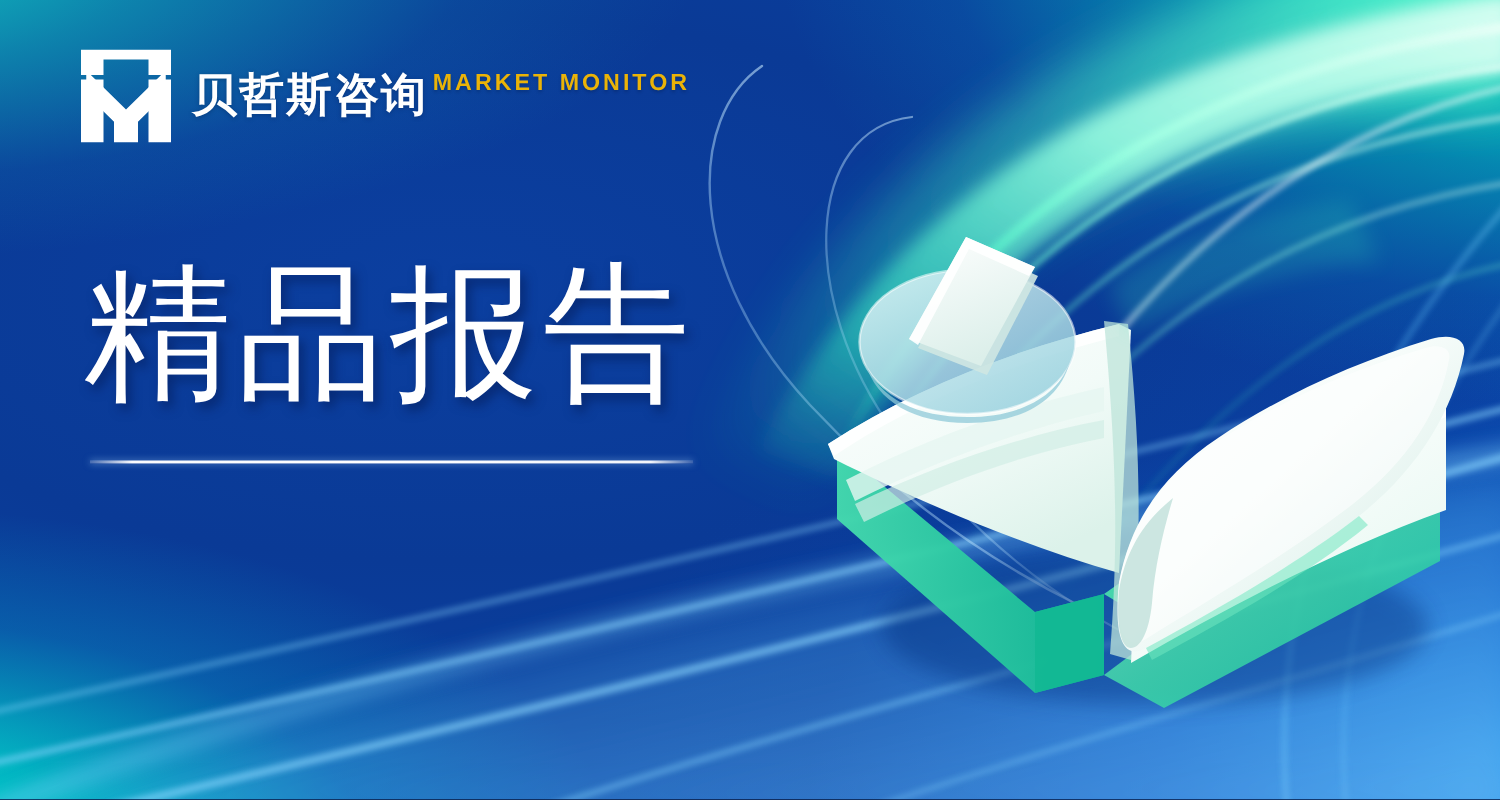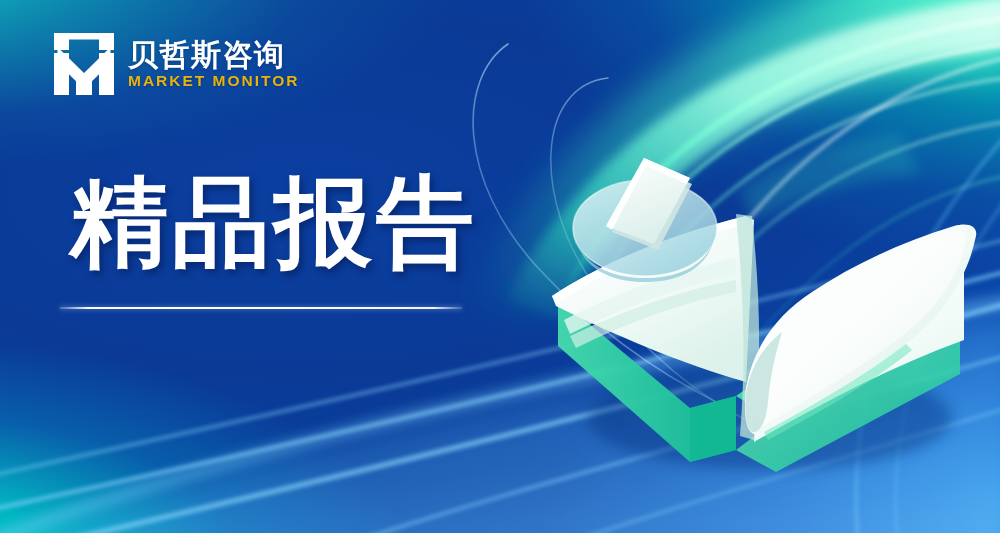--- a/index.html
+++ b/index.html
@@ -58,21 +58,21 @@
   
   .logo-block {
     position: absolute;
     left: 54px; top: 33px;
     display: flex;
     align-items: center;
     gap: 14px;
     z-index: 6;
   }
   .logo-mark { width: 60px; height: 62px; flex: 0 0 auto; display:block; }
-  .logo-text { display: flex; flex-direction: column; justify-content: center; gap: 3px; }
+  .logo-text { display: flex; justify-content: center; gap: 3px; }
   .logo-cn {
     color: #fff;
     font-size: 30px;
     font-weight: 700;
     letter-spacing: 1.5px;
     line-height: 1.05;
     white-space: nowrap;
     text-shadow: 0 1px 3px rgba(0,26,70,0.35);
   }
   .logo-en {
@@ -85,26 +85,25 @@
     text-shadow: 0 1px 2px rgba(0,26,70,0.30);
   }
 
   
   .headline {
     position: absolute;
     left: 56px; top: 171px;
     z-index: 6;
     color: #ffffff;
     font-size: 98px;
-    font-weight: 700;
+    font-weight: 400;
     letter-spacing: 4px;
     line-height: 1.06;
     white-space: nowrap;
     text-shadow: 3px 4px 7px rgba(3,24,78,0.55);
-    margin-left: 14px;
   }
   .rule {
     position: absolute;
     left: 60px; top: 307px;
     width: 402px; height: 2px;
     z-index: 6;
     background: linear-gradient(90deg, rgba(255,255,255,0.25) 0%, rgba(255,255,255,0.98) 7%, #ffffff 50%, rgba(255,255,255,0.95) 93%, rgba(255,255,255,0.2) 100%);
     box-shadow: 0 0 5px rgba(180,225,255,0.55);
   }
   .subtitle {

